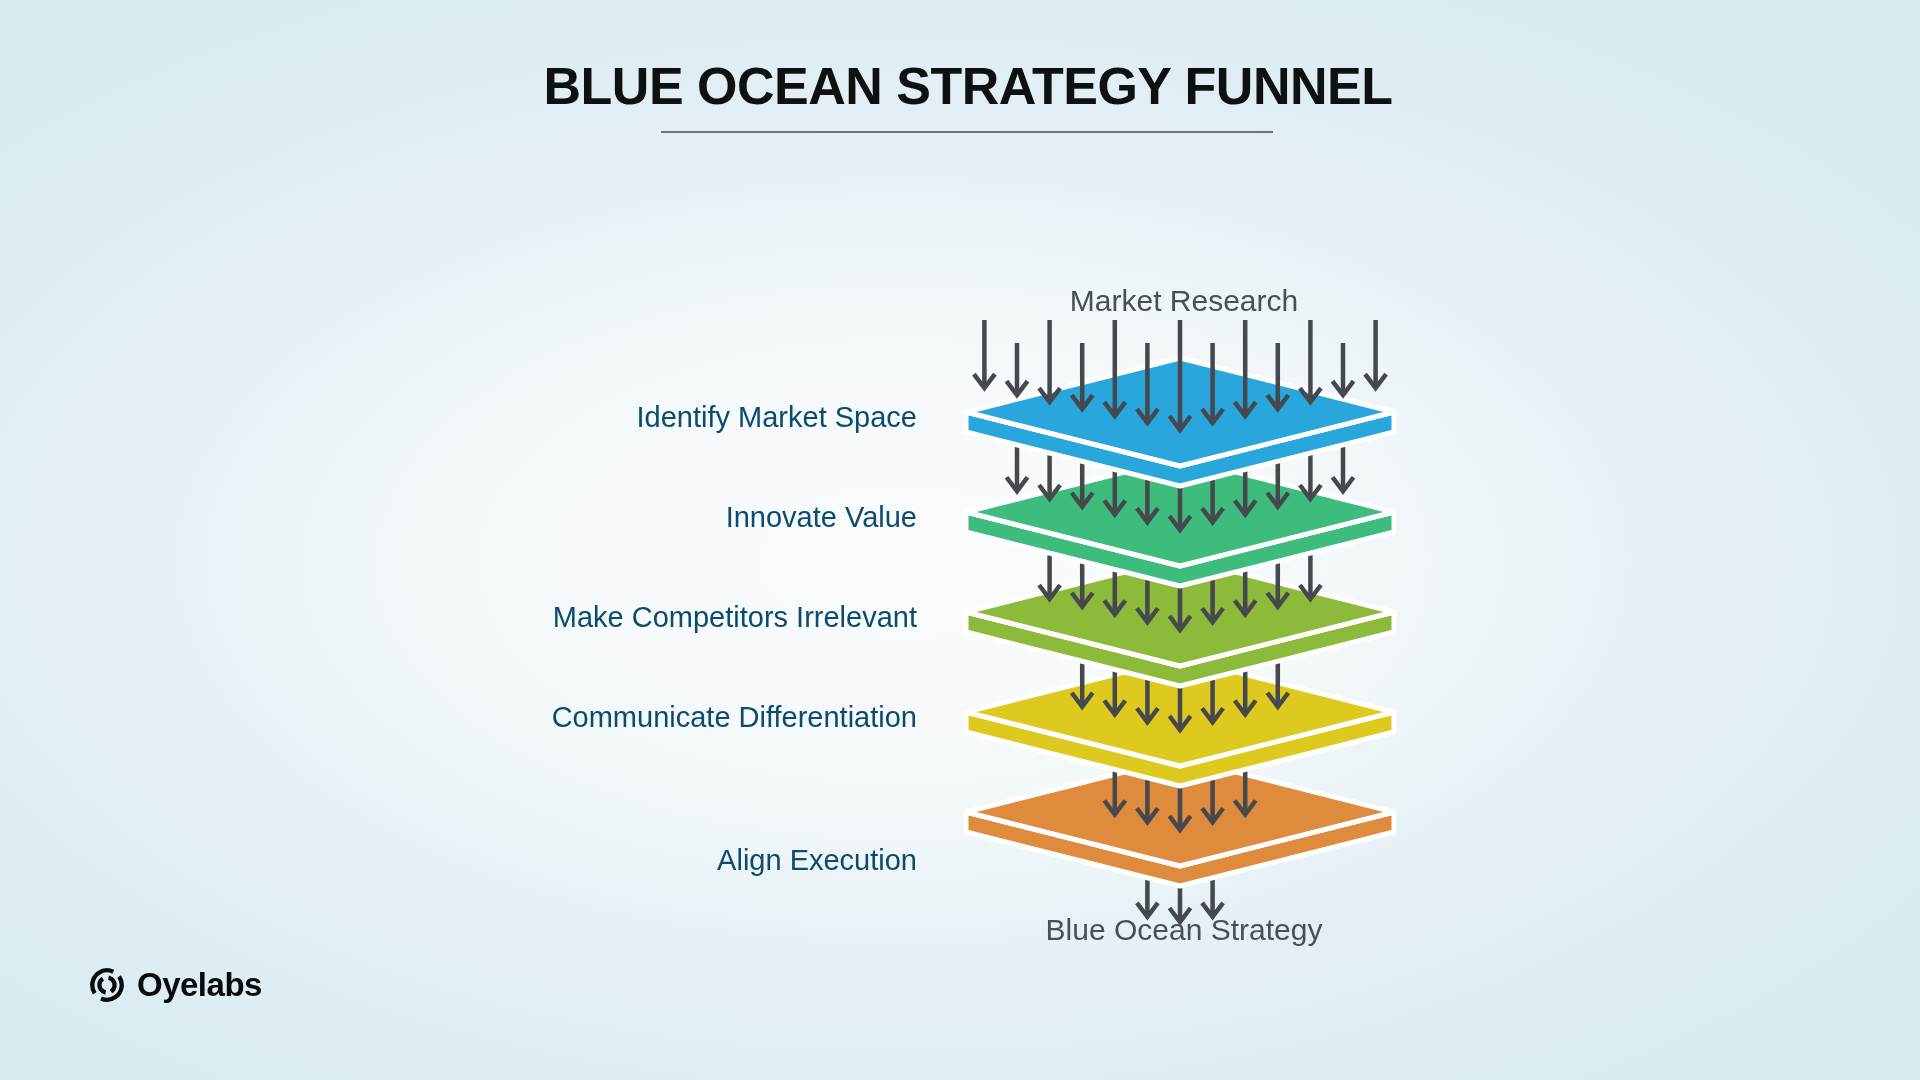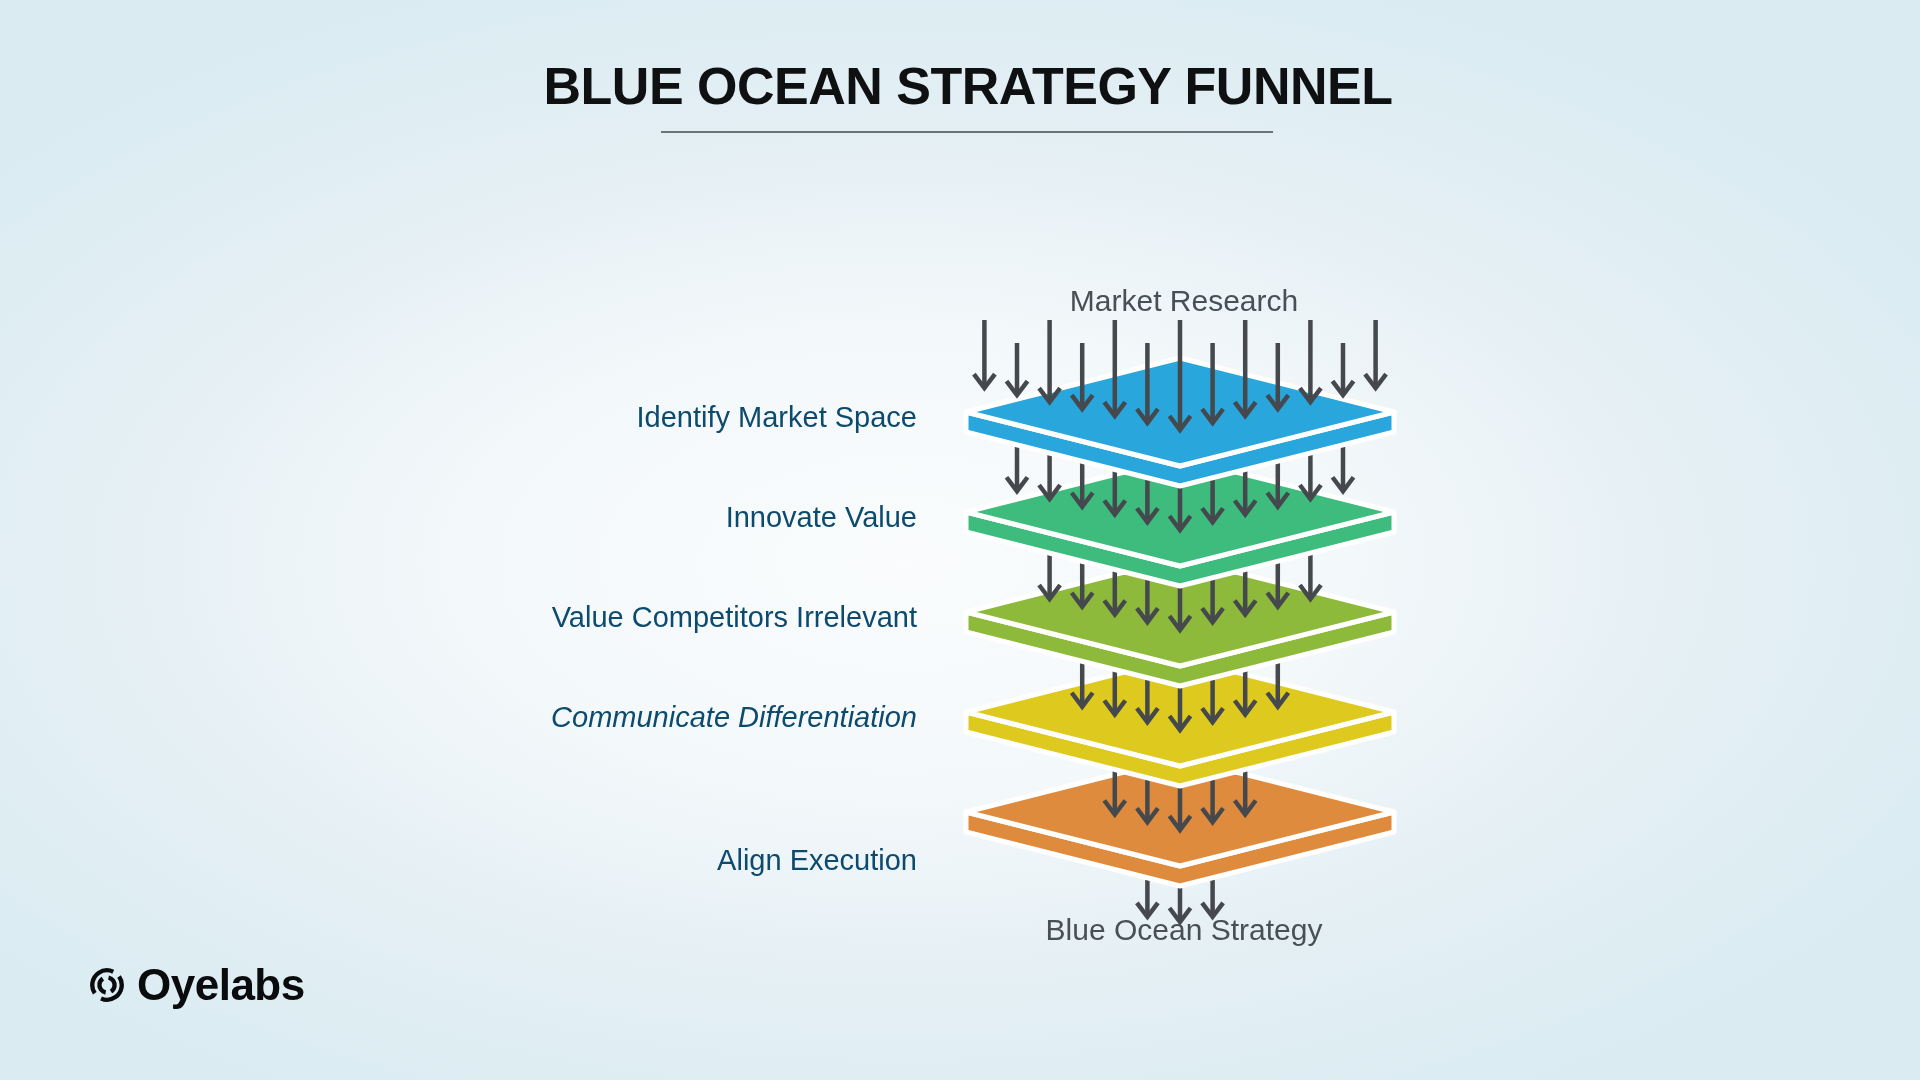--- a/index.html
+++ b/index.html
@@ -27,21 +27,21 @@
   .layer-label{
     position:absolute;right:1003px;text-align:right;white-space:nowrap;
     font-size:29px;line-height:36px;color:#0c4a6e;
   }
   #funnel-svg{position:absolute;left:0;top:0;width:1920px;height:1080px;}
   .logo{
     position:absolute;left:88px;top:964px;height:42px;
     display:flex;align-items:center;gap:11px;
   }
   .logo-text{
-    font-size:44px;font-weight:700;letter-spacing:-0.5px;color:#0a0b0c;
+    font-size:33px;font-weight:700;letter-spacing:-0.5px;color:#0a0b0c;
     line-height:42px;
   }
 </style>
 </head>
 <body>
 
 <h1 class="page-title">BLUE OCEAN STRATEGY FUNNEL</h1>
 <div class="title-underline"></div>
 
 <div class="flow-caption top">Market Research</div>
@@ -173,22 +173,22 @@
       <line x1="1343" y1="343" x2="1343" y2="394.07142857142856"></line>
       <path d="M 1332.5 381.07142857142856 L 1343 395.07142857142856 L 1353.5 381.07142857142856"></path>
       <line x1="1375.6" y1="320" x2="1375.6" y2="387.0857142857143"></line>
       <path d="M 1365.1 374.0857142857143 L 1375.6 388.0857142857143 L 1386.1 374.0857142857143"></path>
     </g>
   </svg>
 
 <div id="layer-labels">
     <div class="layer-label" style="top: 399px;">Identify Market Space</div>
     <div class="layer-label" style="top: 499px;">Innovate Value</div>
-    <div class="layer-label" style="top: 599px;">Value Competitors Irrelevant</div>
-    <div class="layer-label" style="top: 699px; font-style: italic;">Communicate Differentiation</div>
+    <div class="layer-label" style="top: 599px;">Make Competitors Irrelevant</div>
+    <div class="layer-label" style="top: 699px;">Communicate Differentiation</div>
     <div class="layer-label" style="top: 842px;">Align Execution</div>
   </div>
 
 <div class="flow-caption bottom">Blue Ocean Strategy</div>
 
 <div class="logo">
   <svg width="38" height="38" viewBox="0 0 40 40">
     <g fill="none" stroke="#0a0b0c" stroke-width="4.6">
       <circle cx="20" cy="20" r="15.5" stroke-dasharray="40 8.7" transform="rotate(-35 20 20)"></circle>
       <circle cx="20" cy="20" r="8" stroke-dasharray="19 6.2" transform="rotate(100 20 20)"></circle>

